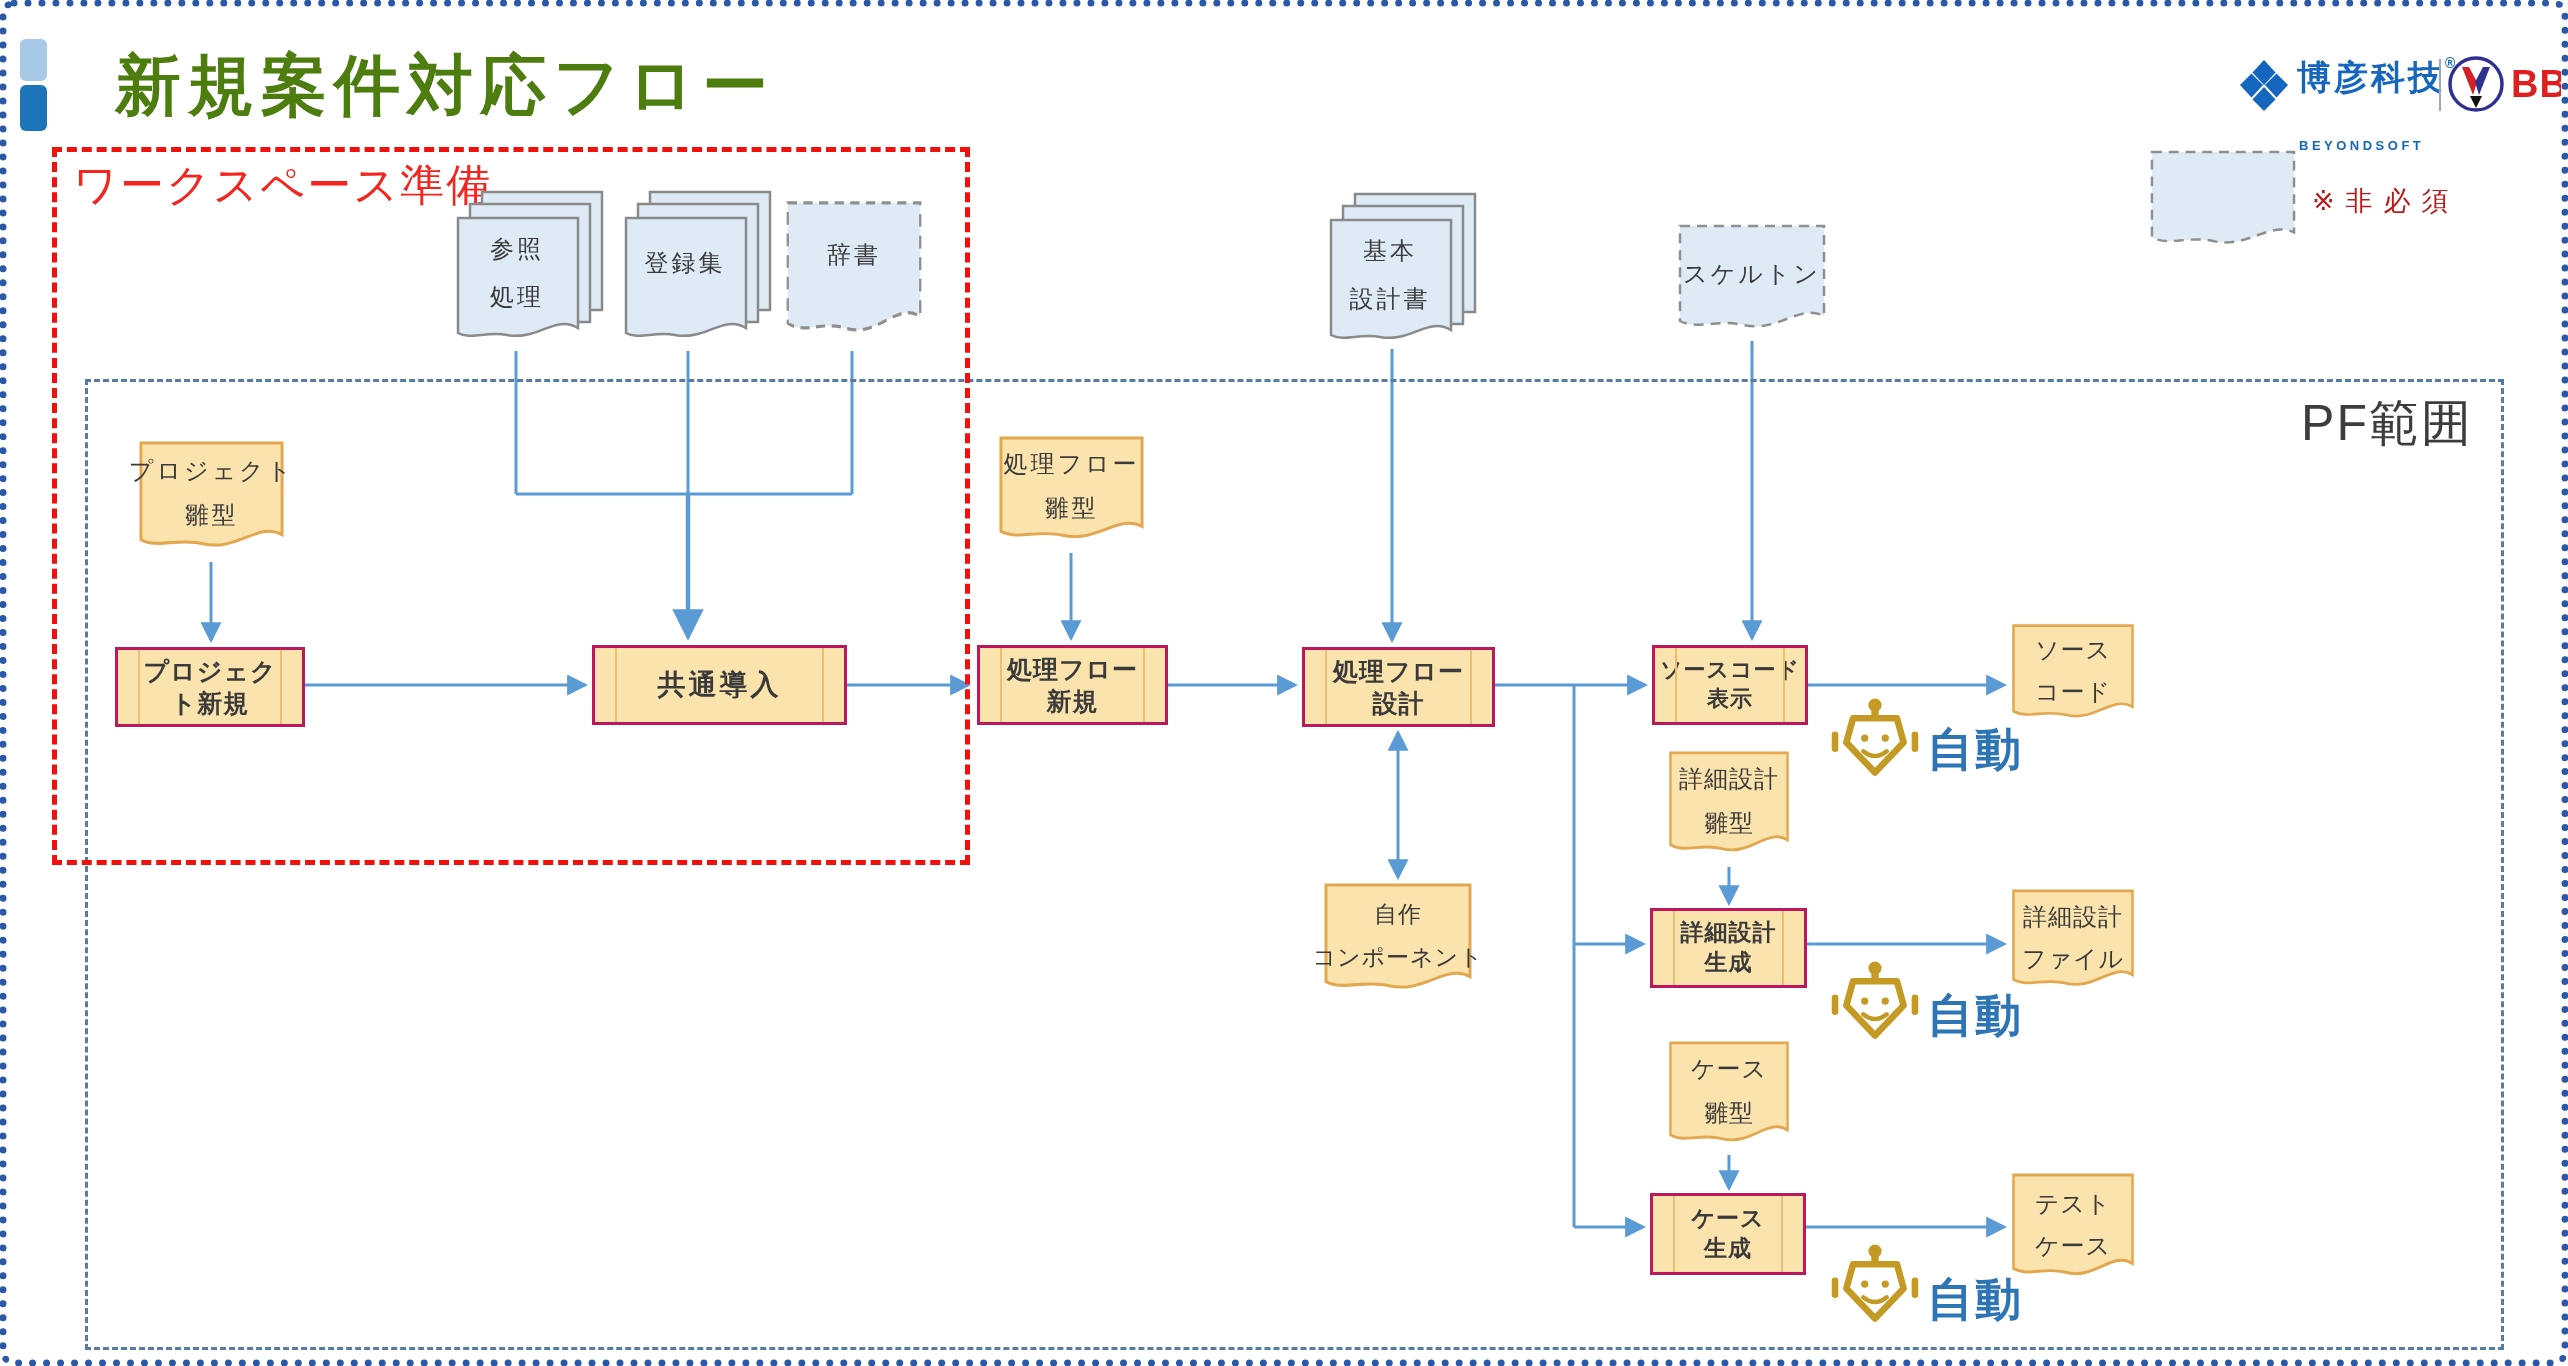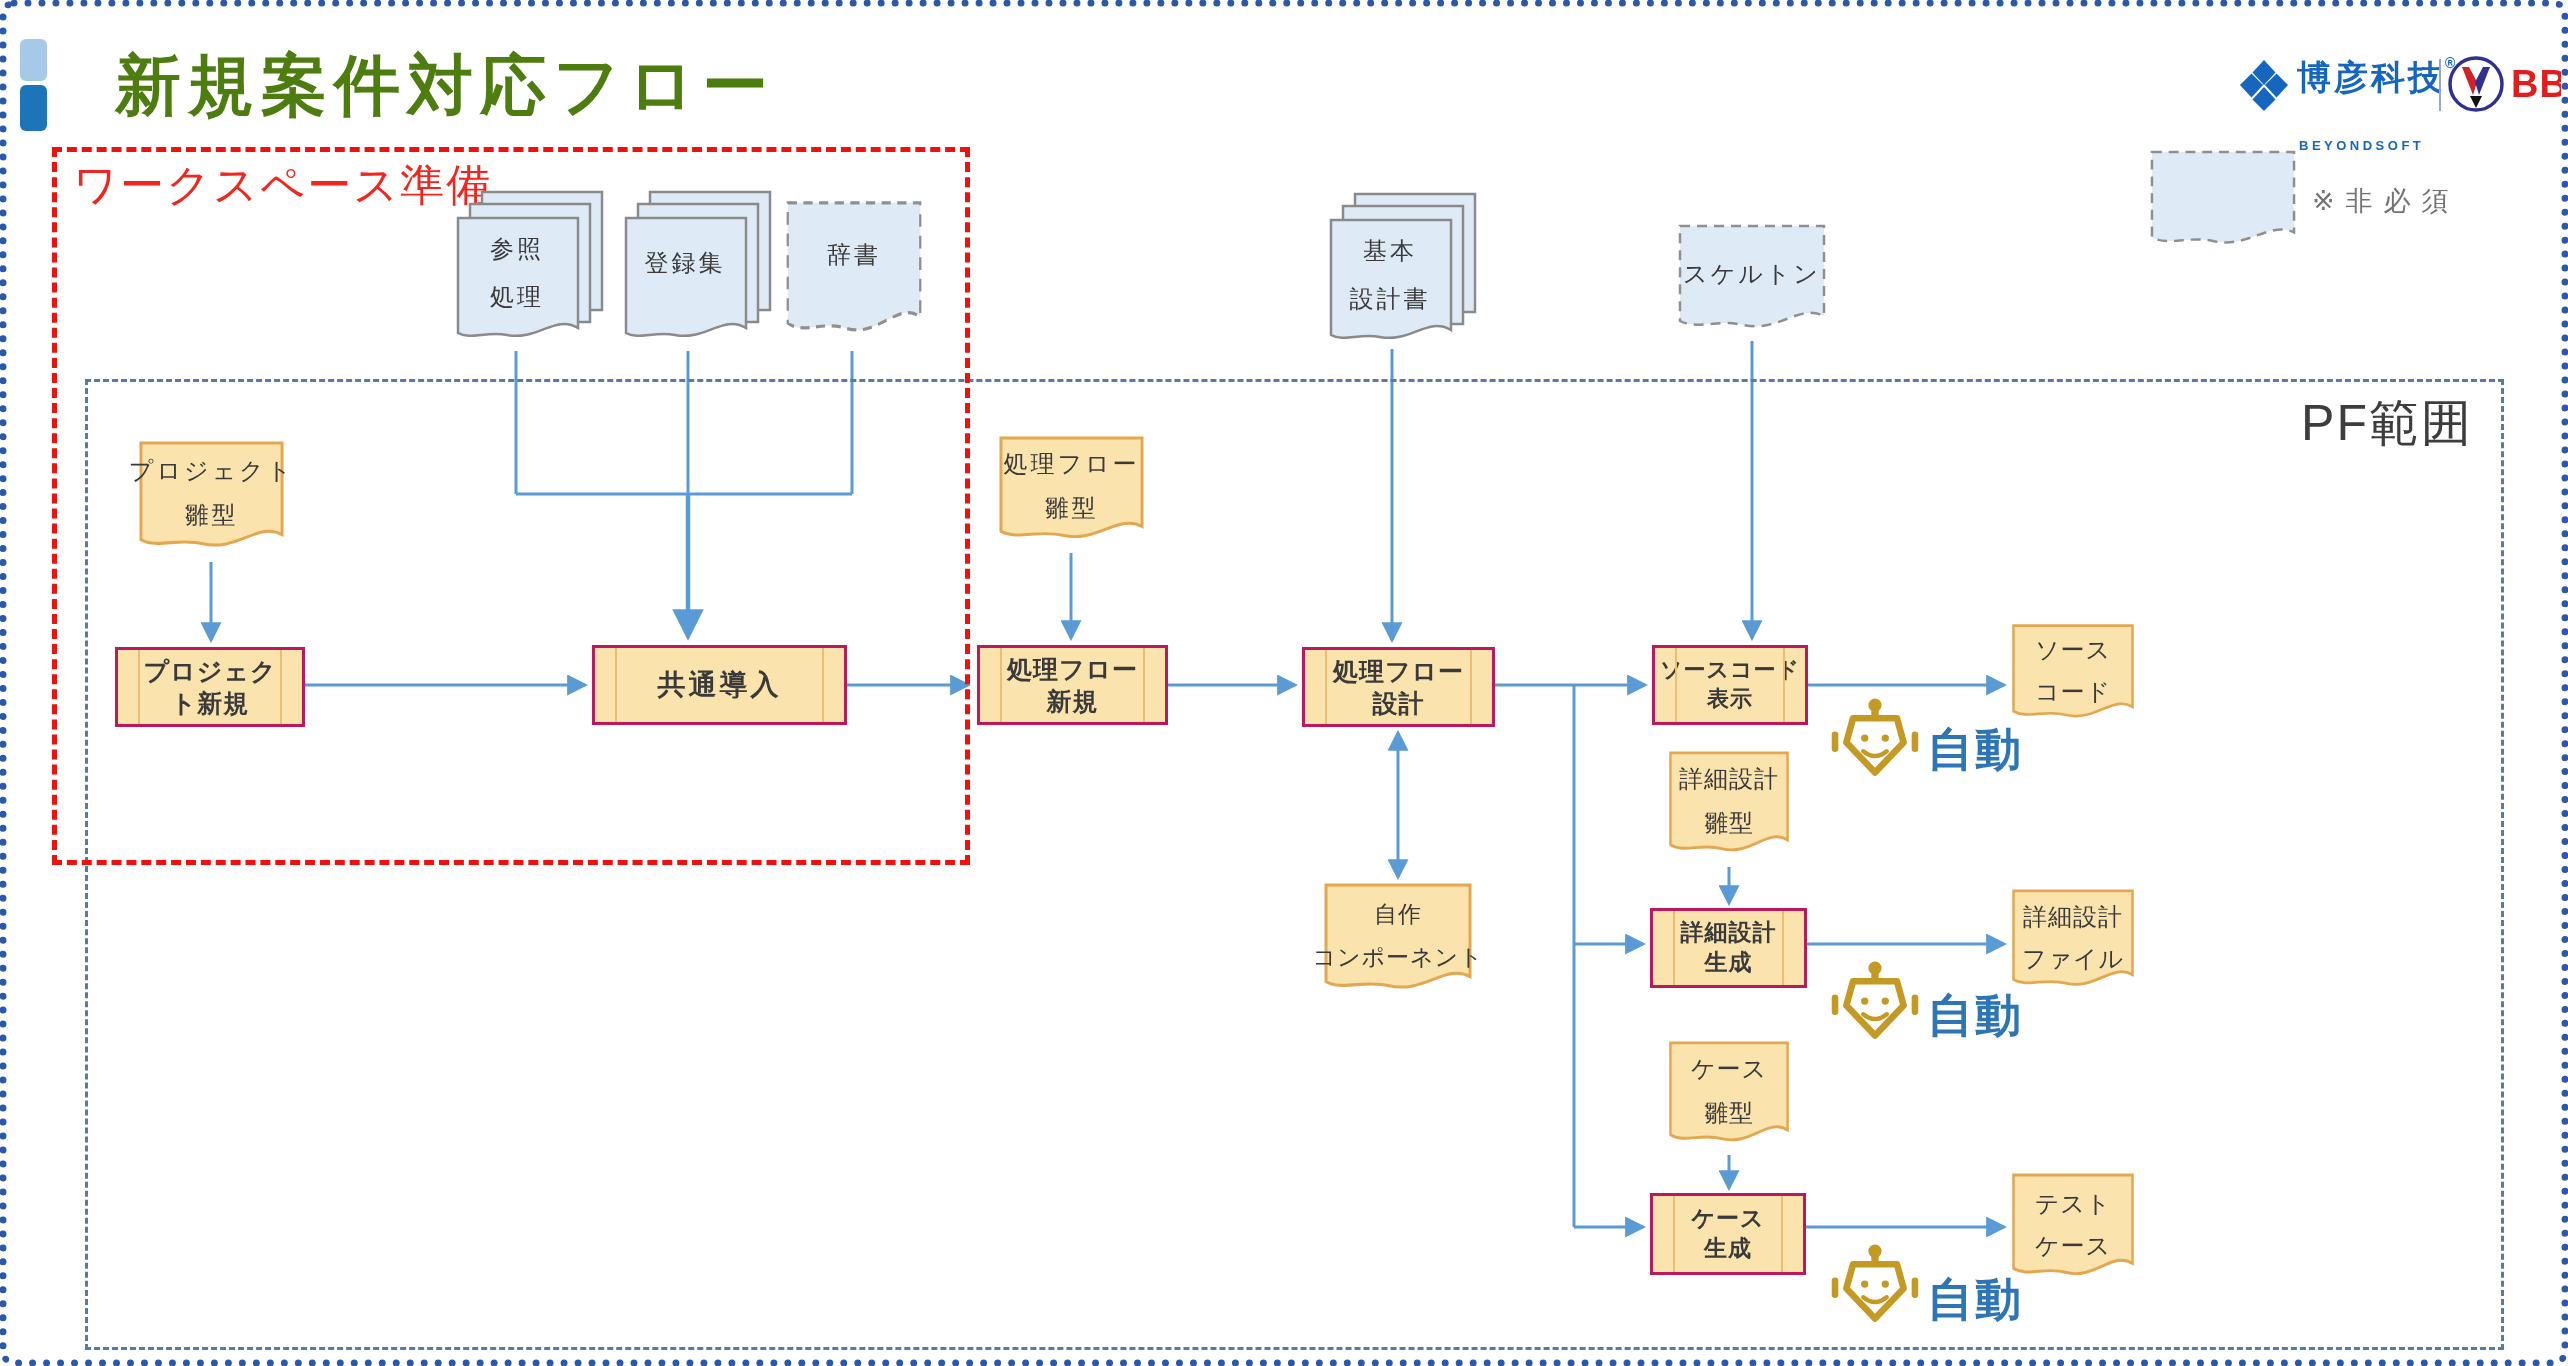--- a/index.html
+++ b/index.html
@@ -16,21 +16,21 @@
   #workspace-frame{position:absolute;left:45px;top:140px;width:918px;height:718px;
                    border:5px dashed #F2100D;box-sizing:border-box;}
   #workspace-label{position:absolute;left:16px;top:4px;font-size:44px;color:#F4251E;
                    letter-spacing:2px;white-space:nowrap;}
   #pf-frame{position:absolute;left:78px;top:372px;width:2419px;height:971px;
             border:3px dashed #567CA5;box-sizing:border-box;}
   #pf-label{position:absolute;right:28px;top:8px;font-size:50px;color:#3d3d3d;letter-spacing:2px;}
   
   #legend{position:absolute;left:2142px;top:142px;width:148px;height:108px;}
   #legend svg{position:absolute;inset:0;width:100%;height:100%;}
-  #legend-note{position:absolute;left:2305px;top:176px;font-size:27px;color:#737373;
+  #legend-note{position:absolute;left:2305px;top:176px;font-size:27px;color:#b91c1c;
                letter-spacing:11px;white-space:nowrap;}
   
   #connectors{position:absolute;left:0;top:0;width:2568px;height:1366px;}
   
   .node{position:absolute;}
   .node svg{position:absolute;inset:0;width:100%;height:100%;overflow:visible;}
   .sheet-b{fill:#DEEBF7;stroke:#8a8a8a;stroke-width:2.5;}
   .sheet-bd{fill:#DEEBF7;stroke:#8f8f8f;stroke-width:2.5;stroke-dasharray:10 7;}
   .sheet-y{fill:#FBE3AD;stroke:#E3A750;stroke-width:3;}
   .doc-label{position:absolute;display:flex;flex-direction:column;align-items:center;

